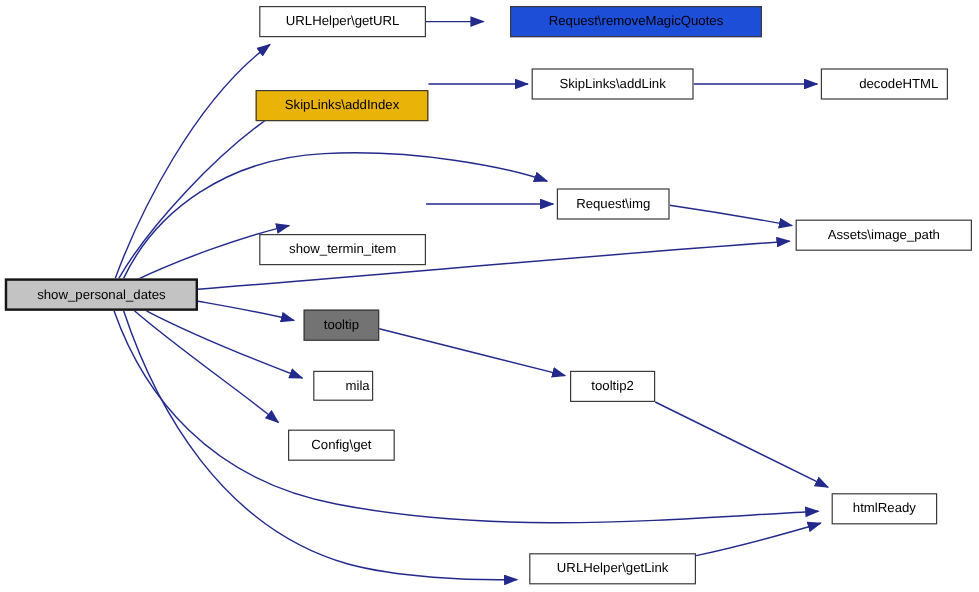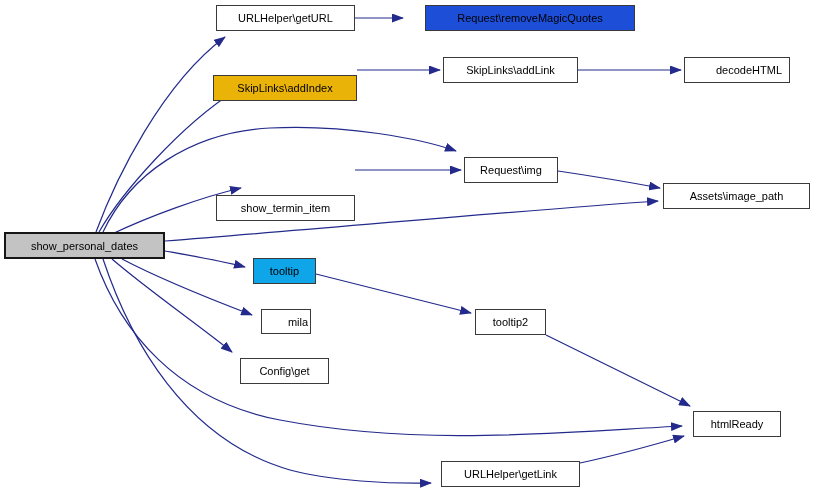--- a/index.html
+++ b/index.html
@@ -72,20 +72,20 @@
   <div id="node-layer">
       <div class="node root" style="left: 4px; top: 232px; width: 161px; height: 27px; background: rgb(195, 195, 195); color: rgb(0, 0, 0);">show_personal_dates</div>
       <div class="node" style="left: 216px; top: 5px; width: 139px; height: 26px; background: rgb(255, 255, 255); color: rgb(0, 0, 0);">URLHelper\getURL</div>
       <div class="node" style="left: 425px; top: 5px; width: 210px; height: 26px; background: #1d4ed8; color: rgb(0, 0, 0);">Request\removeMagicQuotes</div>
       <div class="node" style="left: 213px; top: 75px; width: 144px; height: 26px; background: #eab308; color: rgb(0, 0, 0);">SkipLinks\addIndex</div>
       <div class="node" style="left: 443px; top: 57px; width: 135px; height: 26px; background: rgb(255, 255, 255); color: rgb(0, 0, 0);">SkipLinks\addLink</div>
       <div class="node" style="left: 684px; top: 57px; width: 106px; height: 26px; background: rgb(255, 255, 255); color: rgb(0, 0, 0); padding-left: 24px;">decodeHTML</div>
       <div class="node" style="left: 216px; top: 157px; width: 139px; height: 26px; background: rgb(255, 255, 255); color: rgb(0, 0, 0); margin-top: 38px;">show_termin_item</div>
       <div class="node" style="left: 464px; top: 157px; width: 94px; height: 26px; background: rgb(255, 255, 255); color: rgb(0, 0, 0);">Request\img</div>
       <div class="node" style="left: 663px; top: 183px; width: 147px; height: 26px; background: rgb(255, 255, 255); color: rgb(0, 0, 0);">Assets\image_path</div>
-      <div class="node" style="left: 253px; top: 258px; width: 63px; height: 26px; background: #0ea5e9; color: rgb(0, 0, 0);">tooltip</div>
+      <div class="node" style="left: 253px; top: 258px; width: 63px; height: 26px; background: #737373; color: rgb(0, 0, 0);">tooltip</div>
       <div class="node" style="left: 261px; top: 309px; width: 50px; height: 25px; background: rgb(255, 255, 255); color: rgb(0, 0, 0); padding-left: 24px;">mila</div>
       <div class="node" style="left: 475px; top: 309px; width: 71px; height: 26px; background: rgb(255, 255, 255); color: rgb(0, 0, 0);">tooltip2</div>
       <div class="node" style="left: 240px; top: 358px; width: 89px; height: 26px; background: rgb(255, 255, 255); color: rgb(0, 0, 0);">Config\get</div>
       <div class="node" style="left: 693px; top: 411px; width: 88px; height: 26px; background: rgb(255, 255, 255); color: rgb(0, 0, 0);">htmlReady</div>
       <div class="node" style="left: 441px; top: 461px; width: 139px; height: 26px; background: rgb(255, 255, 255); color: rgb(0, 0, 0);">URLHelper\getLink</div>
     </div>
 </div>
 
 </body></html>

